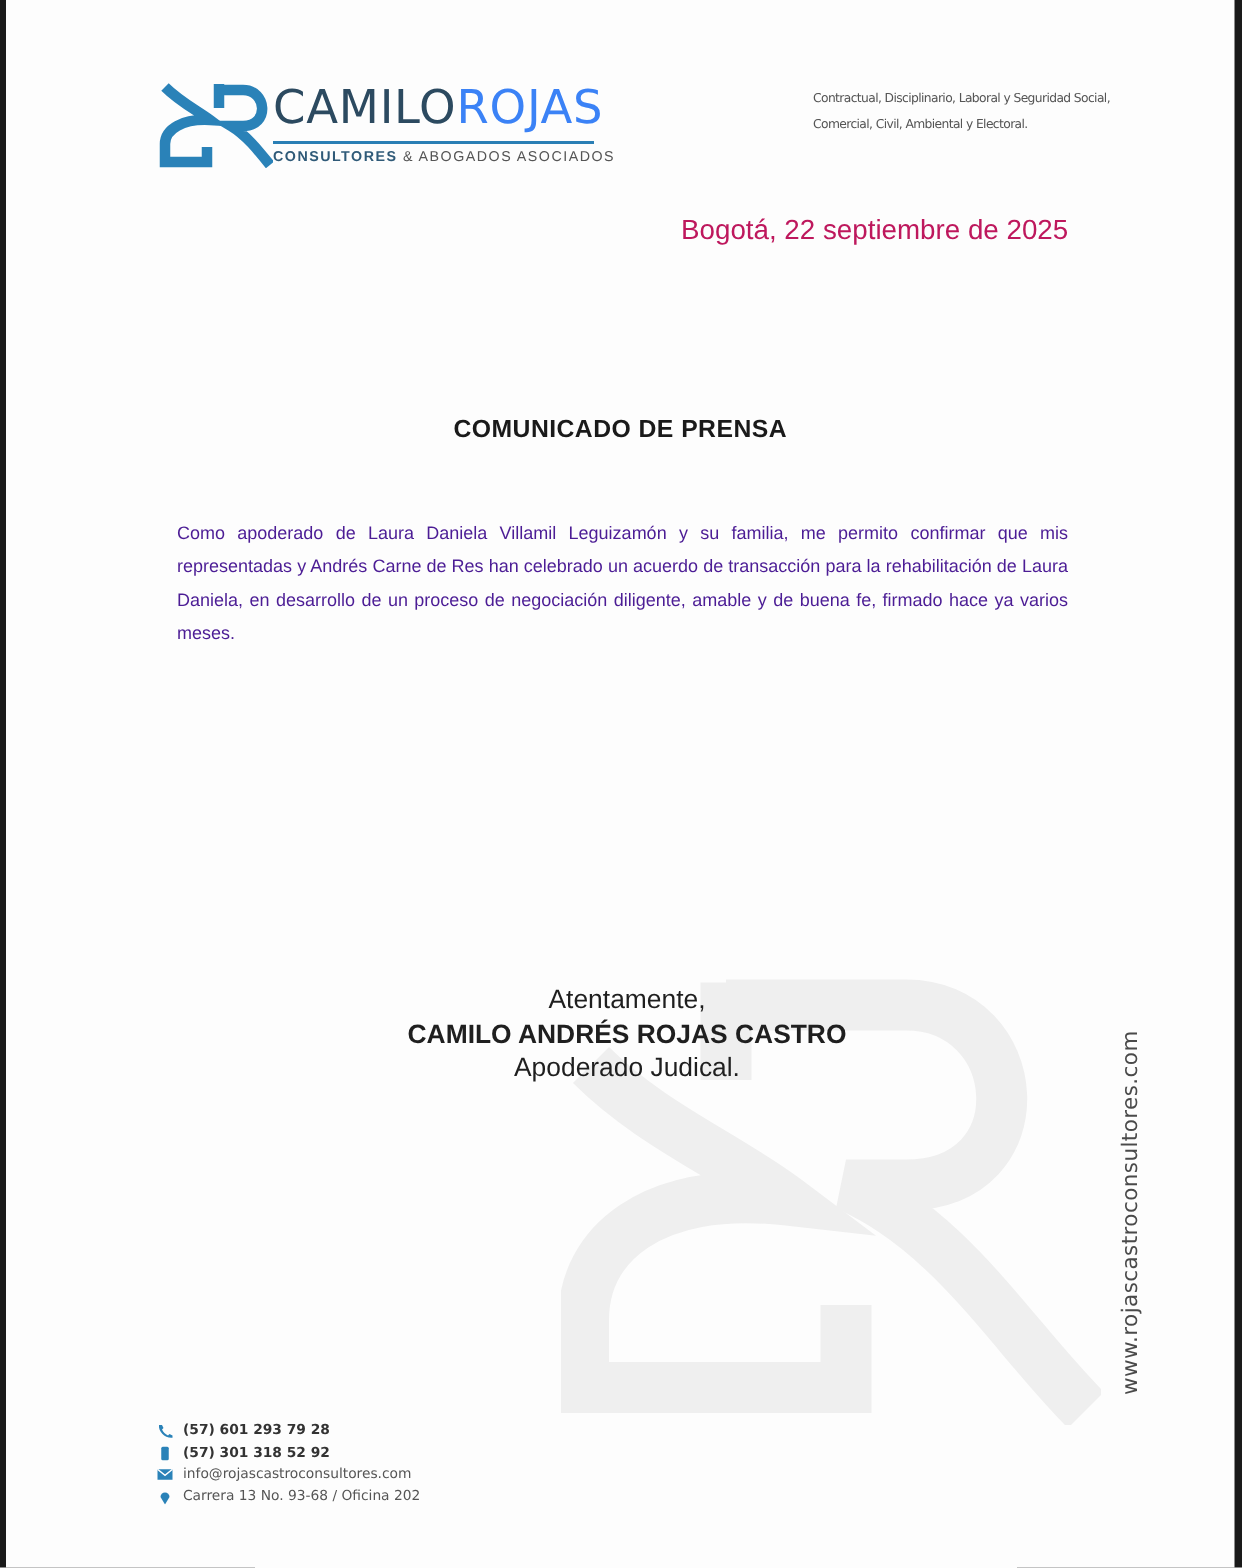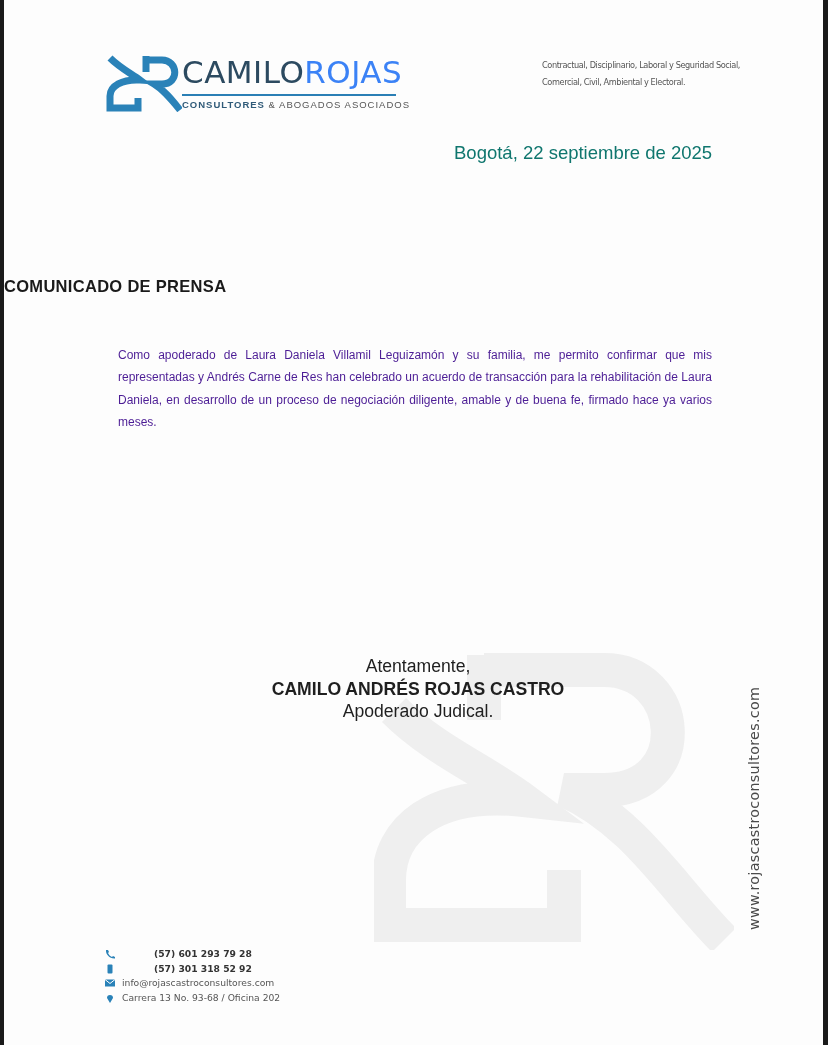--- a/index.html
+++ b/index.html
@@ -29,43 +29,43 @@
   .logo-sub {
     position: absolute; left: 80px; top: 51px; font-size: 9.5px; letter-spacing: 1px;
     color: #555; white-space: nowrap;
   }
   .logo-sub b { color: #2f5a78; font-weight: bold; }
   
   .areas {
     position: absolute; left: 538px; top: 57px; width: 240px; font-size: 8.2px; line-height: 17px;
     color: #555; font-family: "DejaVu Sans", sans-serif; letter-spacing: -0.4px;
   }
-  .date { position: absolute; left: 450px; top: 142px; font-size: 18.5px; color: #0f766e; }
+  .date { position: absolute; left: 450px; top: 142px; font-size: 18.5px; color: #be185d; }
   .title {
-    position: absolute; left: 0; width: 819px; top: 277px; 
+    position: absolute; left: 0; width: 819px; top: 277px; text-align: center;
     font-size: 16.5px; font-weight: bold; color: #1a1a1a; letter-spacing: 0.3px;
   }
   .body {
     position: absolute; left: 114px; top: 344px; width: 594px; font-size: 12px; line-height: 22.4px;
     color: #4c1d95; text-align: justify;
   }
   .body p { margin: 0 0 11px 0; }
   .sign {
     position: absolute; left: 0; width: 828px; top: 655px; text-align: center; color: #1f1f1f;
     font-size: 17.6px; line-height: 22.5px;
   }
   .sign .name { font-weight: bold; font-size: 17.6px; }
   .website {
     position: absolute; left: 742px; top: 930px; transform-origin: left top; transform: rotate(-90deg);
     font-family: "DejaVu Sans", sans-serif; font-size: 14.3px; color: #4a4a4a; white-space: nowrap; letter-spacing: 0.3px;
   }
   .contact { position: absolute; left: 100px; top: 947px; font-size: 9.2px; color: #444; font-family: "DejaVu Sans", sans-serif; }
   .contact .row { height: 14.5px; line-height: 14.5px; display: flex; align-items: center; white-space: nowrap; }
   .contact .ico { width: 12px; height: 10px; margin-right: 6px; display: inline-block; }
-  .contact .bold { font-weight: bold; color: #333; margin-left: 32px; }
+  .contact .bold { font-weight: bold; color: #333; }
   .contact .light { color: #555; text-align: center; }
 </style>
 </head>
 <body>
 
 <div class="page">
 
   <svg class="watermark" viewBox="0 0 360 300">
     <g fill="none" stroke="#efefef" stroke-width="34" stroke-linecap="butt">
       <path d="M110 5 L110 70"></path>

